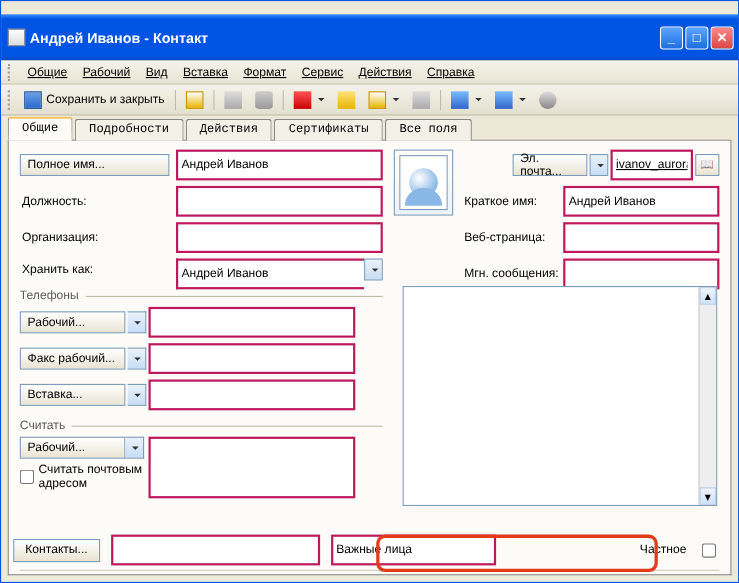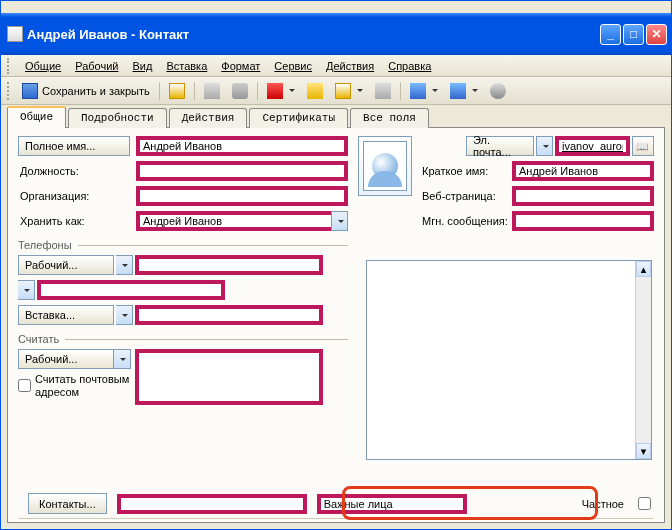--- a/index.html
+++ b/index.html
@@ -174,38 +174,38 @@
   .avatar::after{
     content:'';
     position:absolute;
     top:18px; left:-4px;
     width:34px; height:16px;
     border-radius: 16px 16px 0 0;
     background:#8ab8e6;
   }
   .fieldrow { display: flex; align-items: center; margin-bottom: 5px; }
   .lblbtn, .lbltxt {
-    width: 112px;
+    width: 136px;
     height: 20px;
     display: flex; align-items: center;
     font-size: 11px;
   }
   .lblbtn {
     border: 1px solid #7f9db9;
     background: linear-gradient(#fff,#e8e4d3);
     padding: 0 6px;
     cursor: default;
     justify-content: flex-start;
   }
   .lbltxt { padding-left: 2px; }
   .txtinput {
     height: 20px;
-    border: 4px solid #be185d;
+    border: 2px solid #be185d;
     background: #fff;
-    padding: 0 3px;
+    padding: 12px 3px;
     font-size: 11px;
   }
   .combo {
     display: flex;
     height: 20px;
   }
   .combo .txtinput { flex: 1; border-right: none; }
   .combo-btn {
     width: 17px; height: 20px;
     border: 1px solid #7f9db9;
@@ -273,21 +273,21 @@
     font-size: 22px;
     font-weight: bold;
     font-style: italic;
     letter-spacing: -1px;
     color: #222;
   }
   .sync-arrows { font-size: 14px; color: #4caf50; font-weight:bold; }
   .sync-link { color: #0033cc; text-decoration: underline; cursor: default; }
   .bottom-bar {
     position: absolute;
-    left: 20px; right: 10px; bottom: 8px;
+    left: 4px; right: 10px; bottom: 8px;
     display: flex; align-items: center;
     gap: 10px;
   }
   .btn {
     height: 21px;
     border: 1px solid #7f9db9;
     background: linear-gradient(#fff,#e8e4d3);
     padding: 0 10px;
     display:flex; align-items:center;
     cursor: default;
@@ -449,20 +449,21 @@
             <span class="line"></span>
           </div>
         <div class="phone-row">
           <div class="lblbtn">Рабочий...</div>
           <div class="combo-btn">
               <span class="drop-arrow"></span>
             </div>
           <input class="txtinput" value="" style="">
         </div>
         <div class="phone-row">
+          <div class="lblbtn">Факс рабочий...</div>
           <div class="combo-btn">
               <span class="drop-arrow"></span>
             </div>
           <input class="txtinput" value="" style="">
         </div>
         <div class="phone-row">
           <div class="lblbtn">Вставка...</div>
           <div class="combo-btn">
               <span class="drop-arrow"></span>
             </div>

